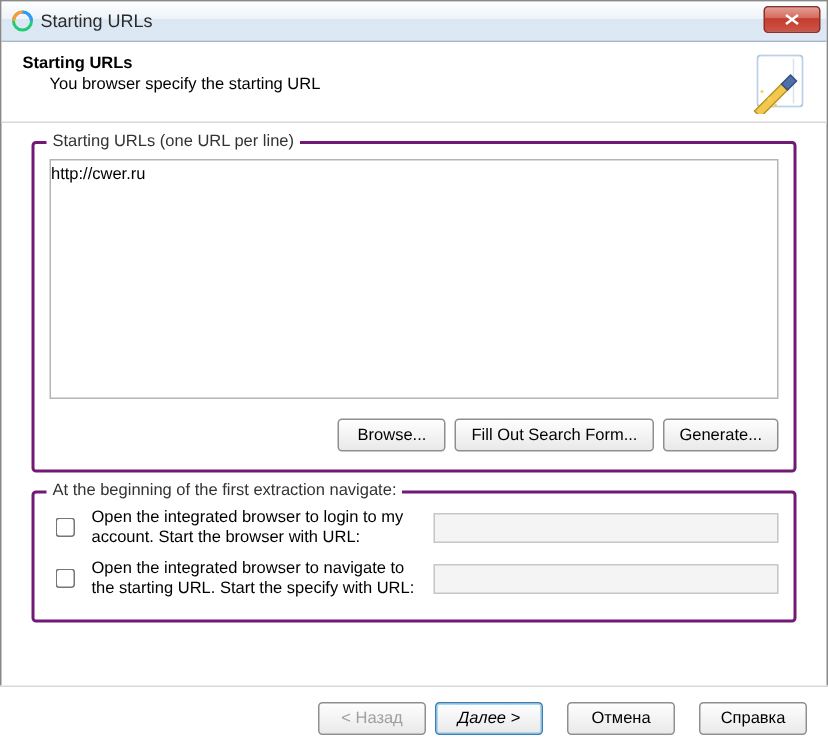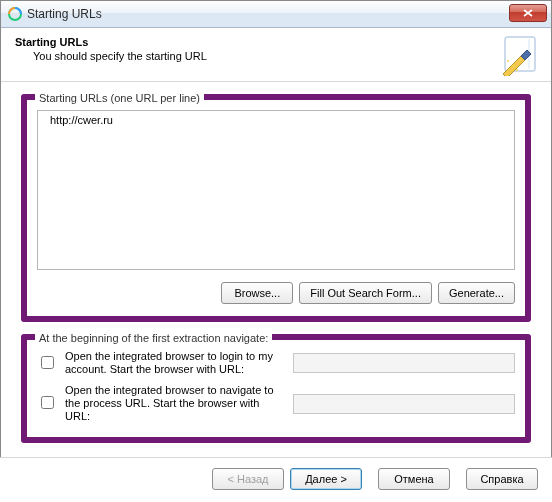--- a/index.html
+++ b/index.html
@@ -47,39 +47,39 @@
   .header-title { font-weight: bold; font-size: 11px; margin-bottom: 2px; }
   .header-sub { font-size: 11px; margin-left: 18px; color: #000; }
   .wizard-icon {
     position: absolute; right: 10px; top: 6px;
     width: 42px; height: 42px;
   }
   .content {
     padding: 12px 20px 0 20px;
   }
   .group {
-    border: 6px solid #701a75;
+    border: 2px solid #701a75;
     border-radius: 3px;
     padding: 10px 10px 12px 10px;
     position: relative;
     margin-bottom: 12px;
   }
   .group-legend {
     position: absolute;
     top: -8px; left: 8px;
     background: #fff;
     padding: 0 4px;
     font-size: 11px;
     color: #333;
   }
   .url-text {
     width: 100%;
     height: 160px;
     border: 1px solid #b5b5b5;
-    padding: 3px 12px;
+    padding: 3px 0;
     font-family: Tahoma, sans-serif;
     font-size: 11px;
     resize: none;
     overflow: scroll;
   }
   .btn-row {
     display: flex;
     justify-content: flex-end;
     gap: 6px;
     margin-top: 10px;
@@ -98,20 +98,21 @@
     font-size: 11px;
     background: linear-gradient(to bottom,#fefefe,#e9e9e9);
     border: 1px solid #8e8e8e;
     border-radius: 3px;
     padding: 0 10px;
     color:#000;
   }
   button.win.default {
     border: 1px solid #3c7fb1;
     box-shadow: 0 0 0 1px #a7d9f5 inset;
+    font-style: italic;
   }
   button.win:disabled {
     color: #a0a0a0;
   }
   .opt-row {
     display: flex;
     align-items: center;
     gap: 8px;
     margin-bottom: 8px;
   }
@@ -155,21 +156,21 @@
   <span class="title-text">Starting URLs</span>
   <div class="close-btn">
     <svg width="10" height="8" viewBox="0 0 10 8">
       <path d="M1 1 L9 7 M9 1 L1 7" stroke="#fff" stroke-width="1.6"></path>
     </svg>
   </div>
 </div>
 
 <div class="header-strip">
   <div class="header-title">Starting URLs</div>
-  <div class="header-sub">You should specify the starting URL</div>
+  <div class="header-sub">You browser specify the starting URL</div>
   <div class="wizard-icon">
     <svg viewBox="0 0 42 42" width="42" height="42">
       <rect x="6" y="3" width="30" height="34" rx="2" fill="#fff" stroke="#9bb6d6"></rect>
       <rect x="6" y="3" width="30" height="34" rx="2" fill="none" stroke="#c8d9ee" stroke-width="0.5"></rect>
       <line x1="30" y1="5" x2="30" y2="35" stroke="#d6e3f2"></line>
       <polygon points="4,40 22,22 26,26 8,44" fill="#f2c94c" stroke="#b9922a"></polygon>
       <polygon points="22,22 28,16 32,20 26,26" fill="#4f6fa8" stroke="#33507f"></polygon>
       <circle cx="14" cy="32" r="1.3" fill="#f4d34a"></circle>
       <circle cx="9" cy="27" r="1" fill="#f4d34a"></circle>
       <circle cx="18" cy="36" r="1" fill="#f4d34a"></circle>
@@ -193,21 +194,21 @@
     <div class="group-legend">At the beginning of the first extraction navigate:</div>
 
     <div class="opt-row">
       <input type="checkbox" class="opt-check" style="">
       <div class="opt-label">Open the integrated browser to login to my account. Start the browser with URL:</div>
       <input type="text" class="opt-input" disabled="" value="" style="">
     </div>
 
     <div class="opt-row" style="margin-bottom:2px">
       <input type="checkbox" class="opt-check" style="">
-      <div class="opt-label">Open the integrated browser to navigate to the process URL. Start the browser with URL:</div>
+      <div class="opt-label">Open the integrated browser to navigate to the starting URL. Start the specify with URL:</div>
       <input type="text" class="opt-input" disabled="" value="" style="">
     </div>
   </div>
 
 </div>
 
 <div class="footer">
   <div class="btn-row-foot">
     <button class="win" disabled="">&lt; Назад</button>
     <button class="win default">Далее &gt;</button>

